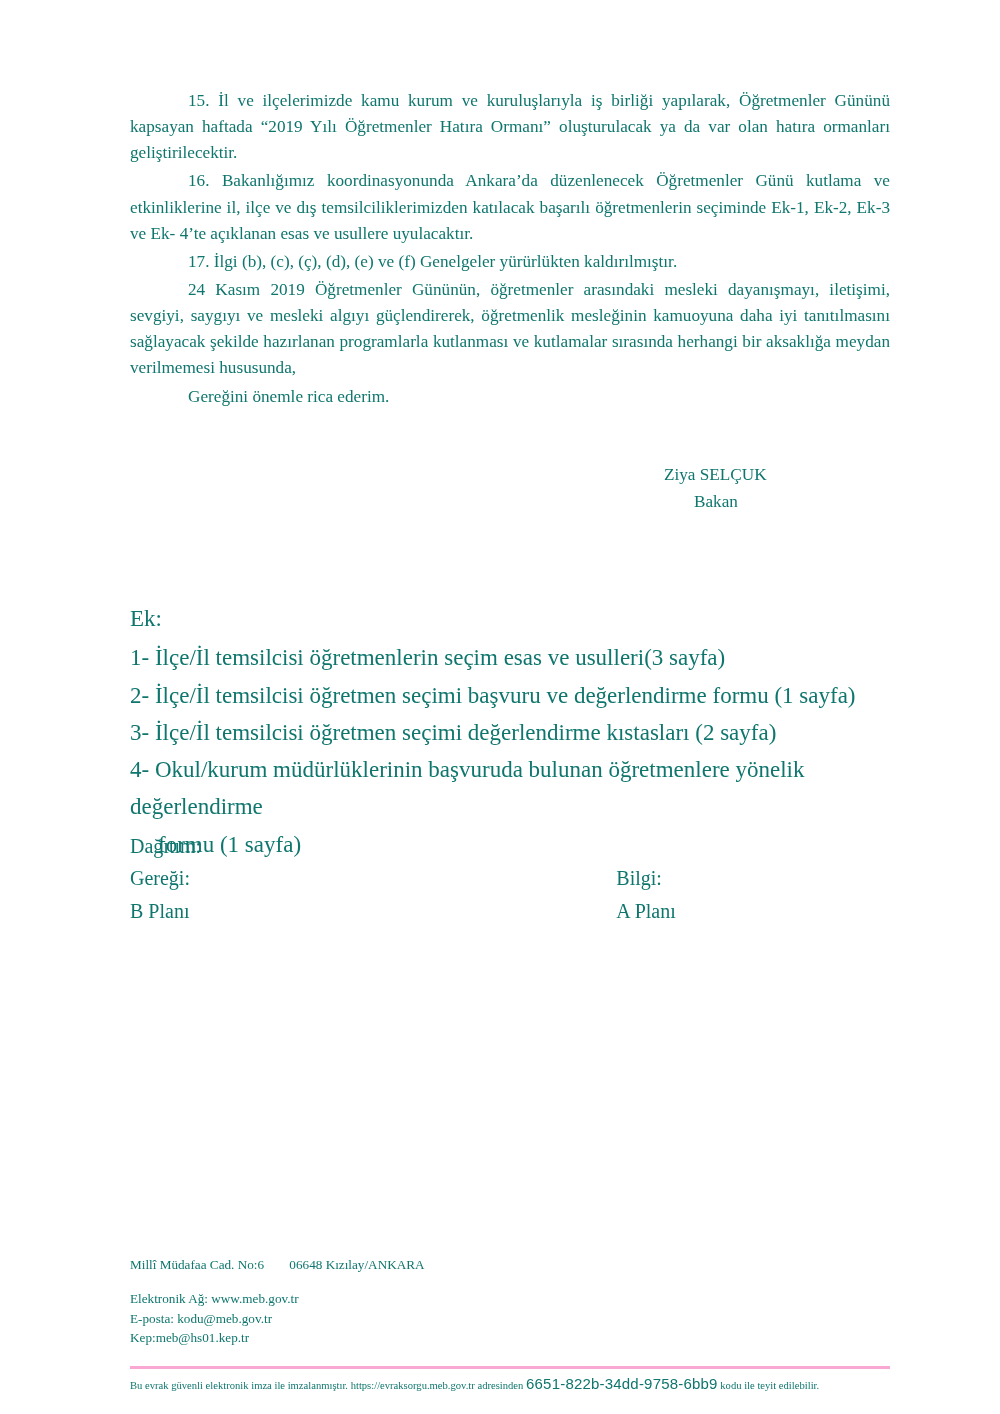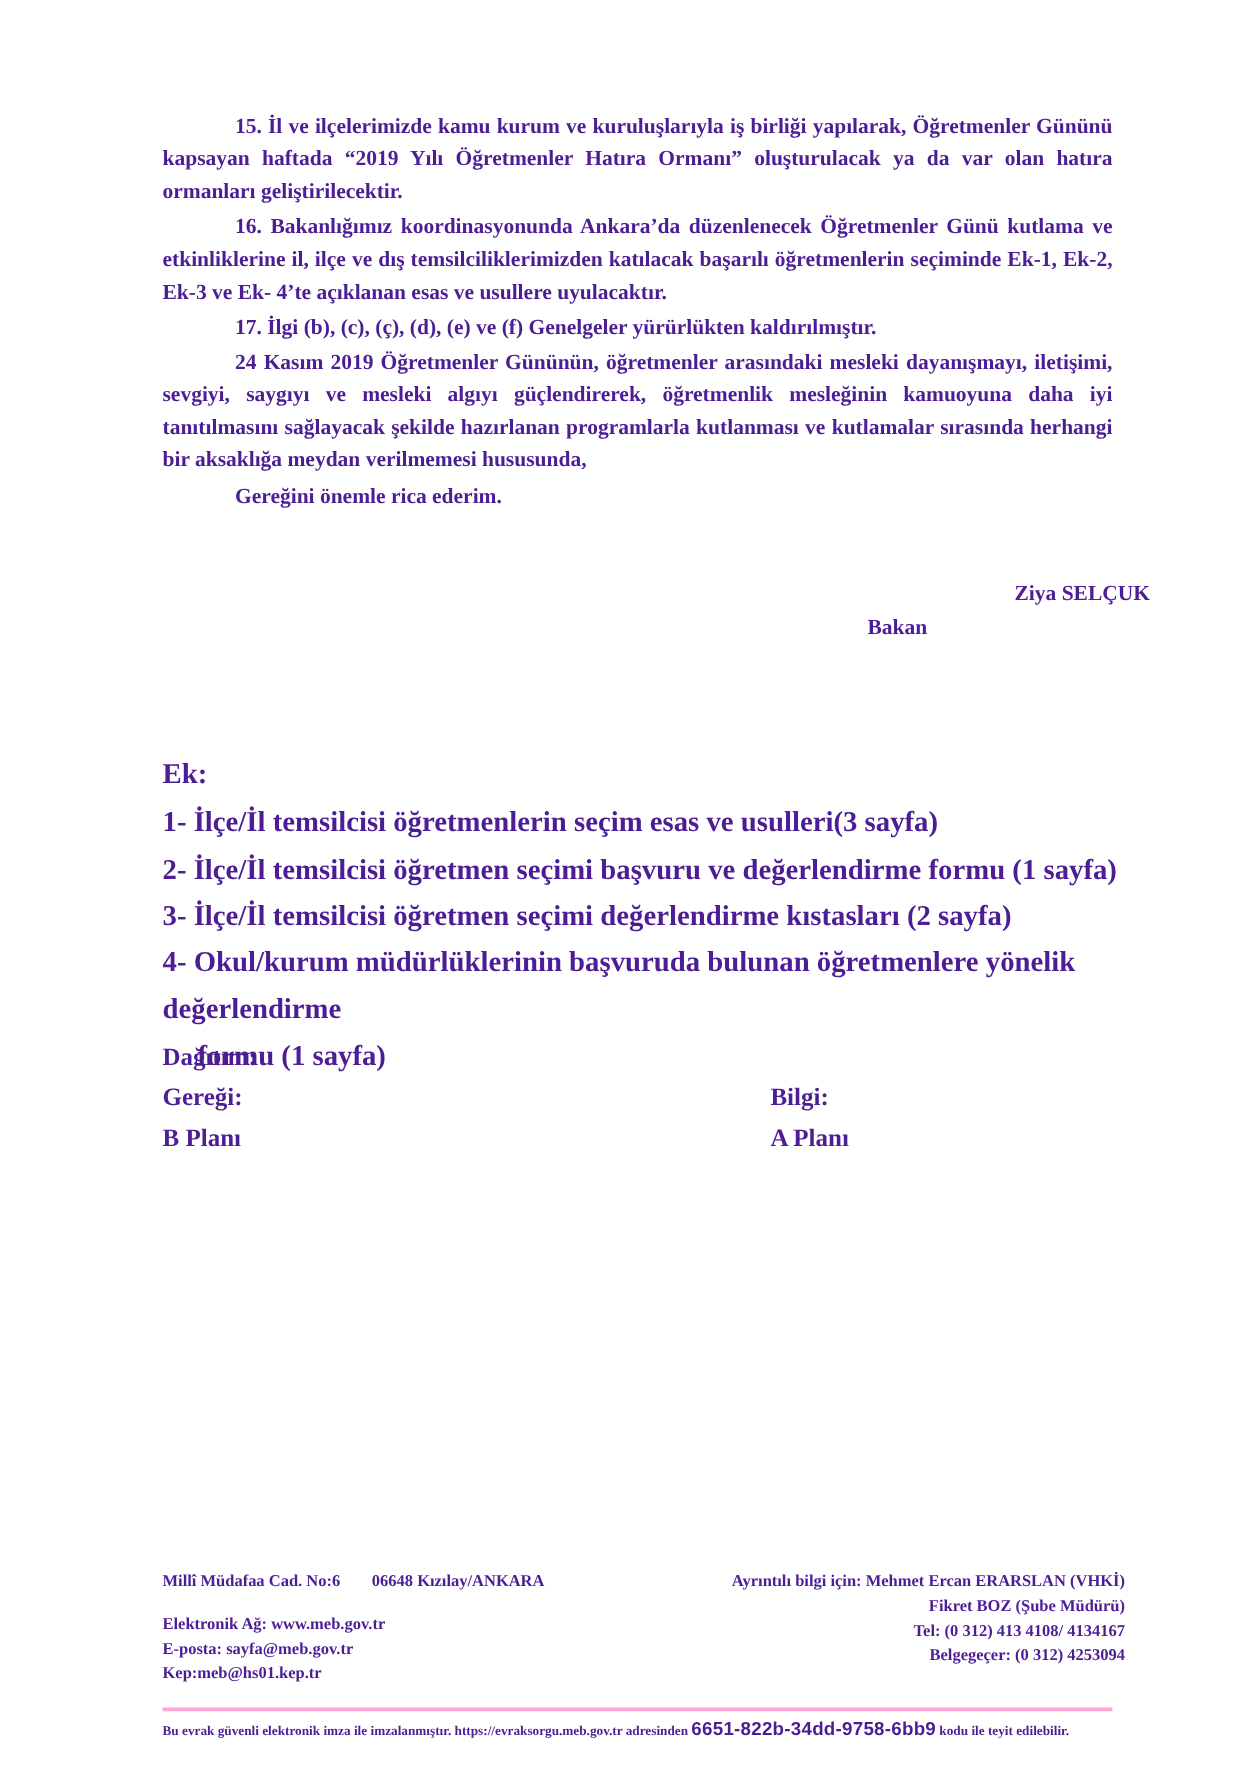--- a/index.html
+++ b/index.html
@@ -6,23 +6,22 @@
     margin: 0;
     padding: 0;
     background: #ffffff;
   }
   .page {
     position: relative;
     width: 1000px;
     height: 1414px;
     background: #ffffff;
     font-family: "Liberation Serif", serif;
-    color: #4c1d95;
+    color: #0f766e;
     overflow: hidden;
-    font-weight: bold;
   }
   .body-block {
     position: absolute;
     left: 130px;
     top: 88px;
     width: 760px;
   }
   p.para {
     margin: 0 0 0 0;
     font-size: 17.2px;
@@ -37,21 +36,20 @@
   .sign-block {
     position: absolute;
     left: 620px;
     top: 462px;
     width: 300px;
     font-size: 17.2px;
     line-height: 1.55;
   }
   .sign-name {
     padding-left: 44px;
-    text-align: right;
   }
   .sign-title {
     padding-left: 74px;
   }
   .ek-block {
     position: absolute;
     left: 130px;
     top: 600px;
     width: 780px;
     font-size: 23px;
@@ -158,28 +156,22 @@
   </div>
 
   <div class="footer">
     <div class="footer-cols">
       <div class="footer-left">
         <div class="addr">
           <span>Millî Müdafaa Cad.  No:6</span>
           <span class="city">06648 Kızılay/ANKARA</span>
         </div>
         <div>Elektronik Ağ: www.meb.gov.tr</div>
-        <div>E-posta: sayfa@meb.gov.tr</div>
+        <div>E-posta: kodu@meb.gov.tr</div>
         <div>Kep:meb@hs01.kep.tr</div>
-      </div>
-      <div class="footer-right">
-        <div class="line">Ayrıntılı bilgi için: Mehmet Ercan ERARSLAN (VHKİ)</div>
-        <div class="line">Fikret BOZ (Şube Müdürü)</div>
-        <div class="line">Tel: (0 312) 413 4108/ 4134167</div>
-        <div class="line">Belgegeçer: (0 312) 4253094</div>
       </div>
     </div>
   </div>
 
   <div class="evrak">
     <span>Bu evrak güvenli elektronik imza ile imzalanmıştır. https://evraksorgu.meb.gov.tr adresinden</span>
     <span class="code">6651-822b-34dd-9758-6bb9</span>
     <span>kodu ile teyit edilebilir.</span>
   </div>
 

